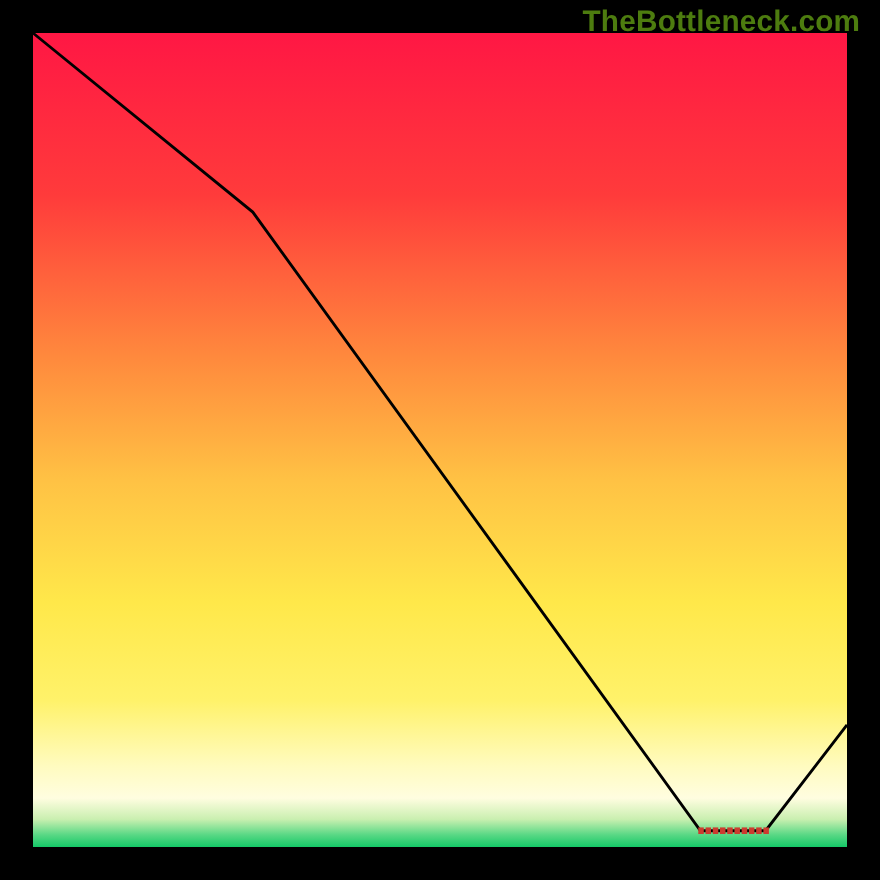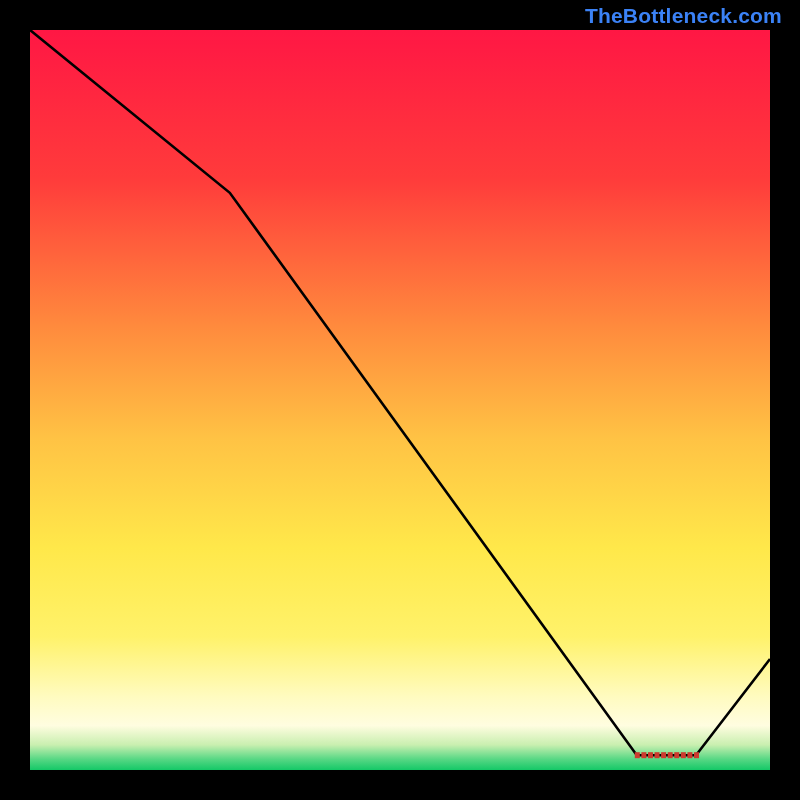--- a/index.html
+++ b/index.html
@@ -14,22 +14,22 @@
   .container {
     position: relative;
     width: 800px;
     height: 800px;
     background: #000000;
   }
   .watermark {
     position: absolute;
     top: 4px;
     right: 18px;
-    color: #3b82f6;
-    font-size: 21px;
+    color: #4d7c0f;
+    font-size: 27px;
     font-weight: bold;
     letter-spacing: 0.2px;
     z-index: 5;
   }
   svg {
     position: absolute;
     top: 0;
     left: 0;
   }
 </style>

